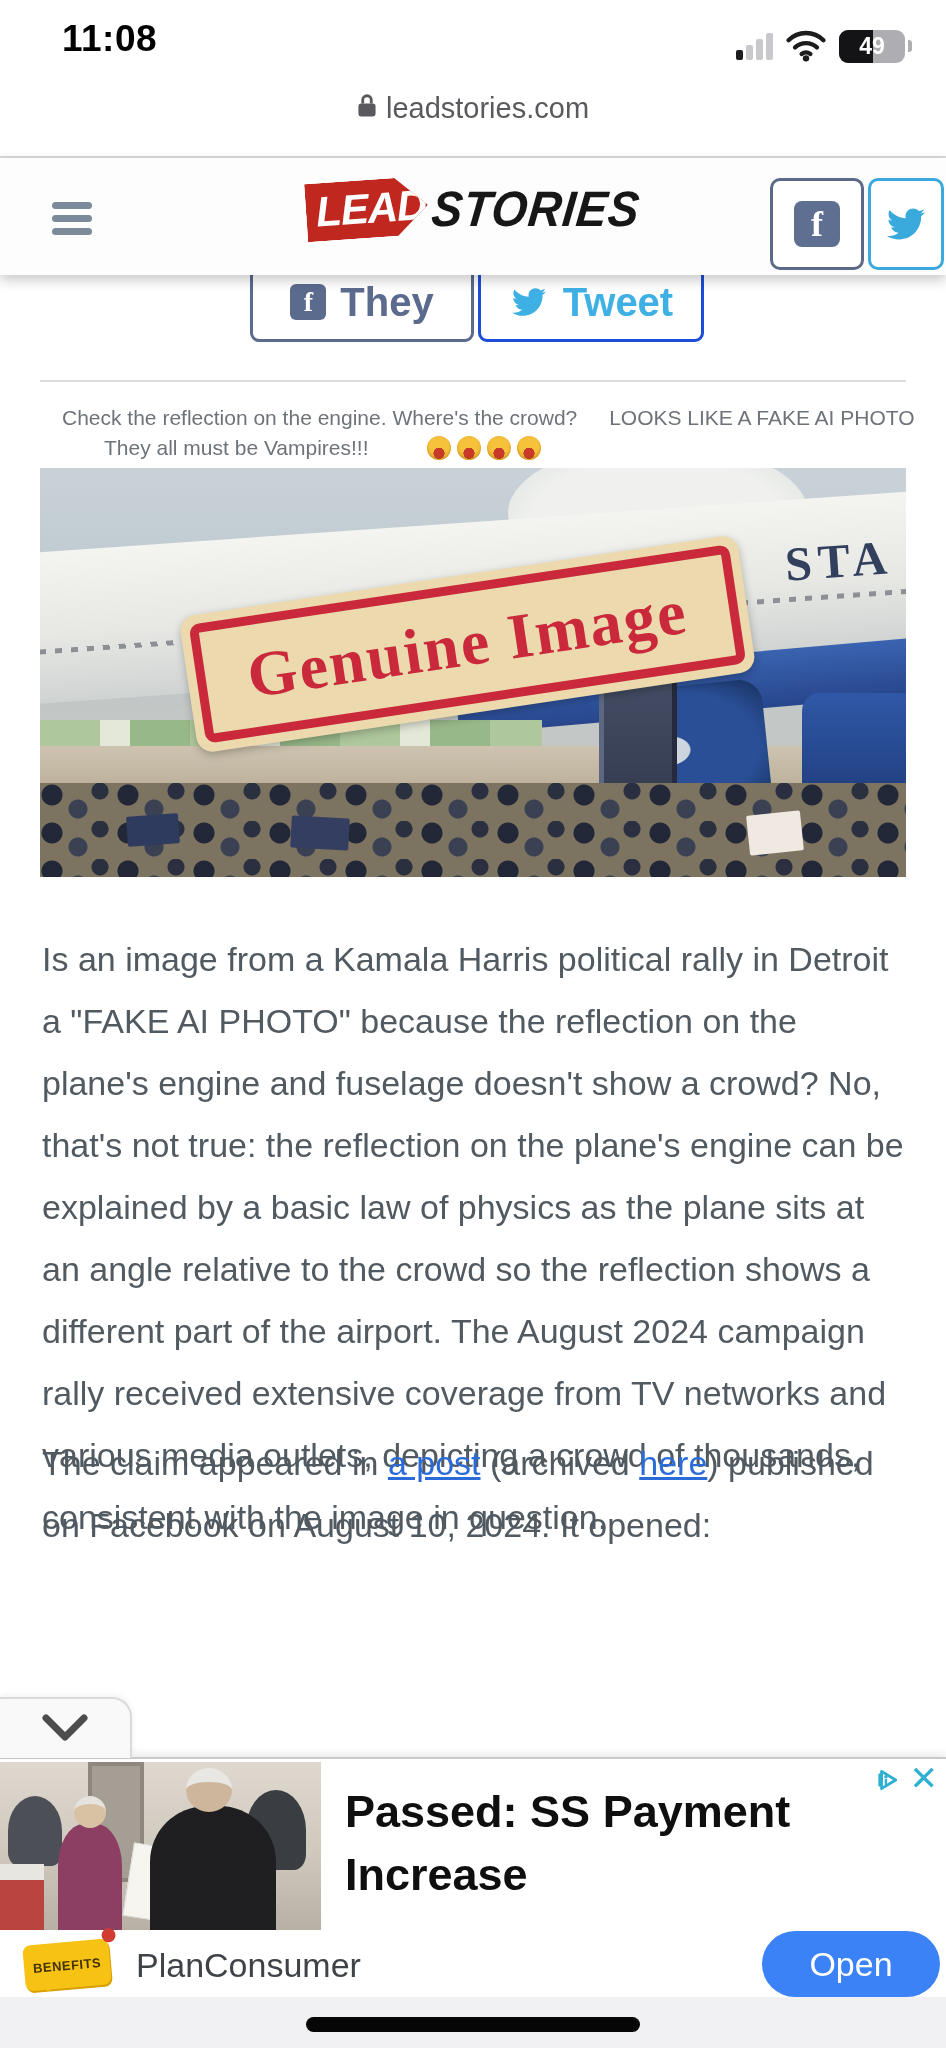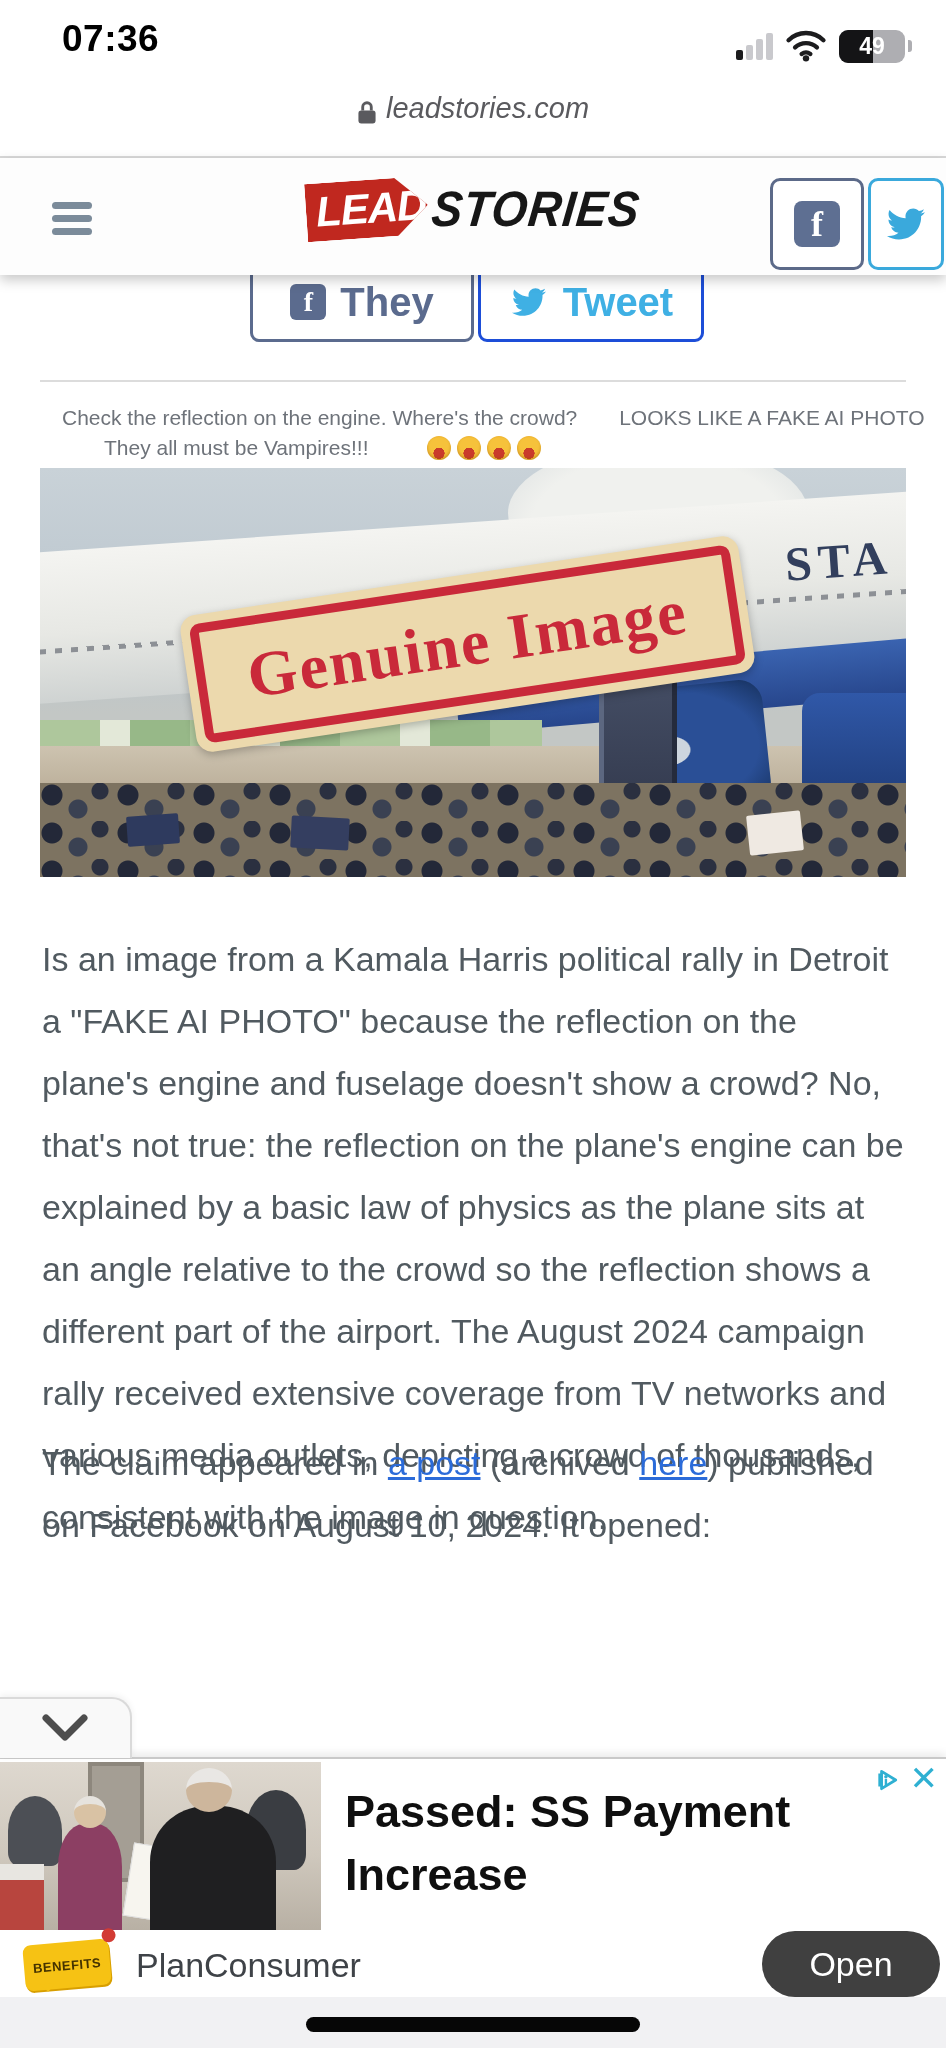--- a/index.html
+++ b/index.html
@@ -15,22 +15,22 @@
   .cellbars i:nth-child(2){height:15px;}
   .cellbars i:nth-child(3){height:21px;}
   .cellbars i:nth-child(4){height:27px;}
   .battery{position:relative;width:66px;height:33px;border-radius:9px;overflow:hidden;background:#aeaeb2;}
   .battery .fill{position:absolute;left:0;top:0;height:100%;width:52%;background:#141416;}
   .battery .pct{position:absolute;inset:0;display:flex;align-items:center;justify-content:center;
                 color:#fff;font-size:23px;font-weight:700;}
   .bat-nub{width:4px;height:12px;border-radius:0 3px 3px 0;background:#aeaeb2;margin-left:-9px;}
 
   
-  .urlbar{position:absolute;left:0;top:92px;width:100%;display:flex;align-items:flex-end;justify-content:center;
-          gap:9px;color:#5a5a5e;font-size:29px;font-style:italic;}
+  .urlbar{position:absolute;left:0;top:92px;width:100%;display:flex;align-items:flex-start;justify-content:center;
+          gap:9px;color:#5a5a5e;font-size:29px;}
   .divider-top{position:absolute;left:0;top:156px;width:100%;height:2px;background:#d9d9d9;}
 
   
   .site-header{position:absolute;left:0;top:158px;width:100%;height:117px;background:#fdfdfd;z-index:10;
                box-shadow:0 5px 12px rgba(0,0,0,.22);}
   .hamburger{position:absolute;left:52px;top:44px;width:40px;cursor:pointer;}
   .hamburger i{display:block;width:40px;height:7px;border-radius:3.5px;background:#7b8b9a;margin-bottom:6px;}
   .logo{position:absolute;left:50%;top:22px;transform:translateX(-50%);display:flex;align-items:center;}
   .lead-badge{width:122px;height:58px;background:#c0281f;transform:rotate(-4deg);
               clip-path:polygon(0 0,74% 0,100% 50%,74% 100%,0 100%);
@@ -50,21 +50,21 @@
              display:flex;align-items:center;justify-content:center;gap:14px;font-weight:700;font-size:40px;cursor:pointer;}
   .share-fb{left:250px;width:218px;border:3px solid #5b6b8e;color:#5b6b8e;}
   .share-tw{left:478px;width:220px;border:3px solid #1d4ed8;color:#3fb0e4;text-align:center;}
   .fsq-sm{width:36px;height:36px;border-radius:6px;background:#5b6b8e;color:#fff;display:flex;align-items:center;
           justify-content:center;font-size:28px;font-weight:700;font-family:"Liberation Serif",serif;}
   .hr1{position:absolute;left:40px;top:380px;width:866px;height:2px;background:#dcdcdc;}
 
   
   .claim{position:absolute;left:40px;top:394px;width:866px;}
   .cap1{position:absolute;left:22px;top:12px;width:830px;font-size:21px;color:#6e737a;white-space:nowrap;}
-  .cap1 .shout{margin-left:36px;}
+  .cap1 .shout{margin-left:26px;}
   .cap2{position:absolute;left:64px;top:42px;font-size:21px;color:#6e737a;display:flex;align-items:center;}
   .emojis{display:flex;gap:6px;margin-left:58px;}
   .emoji{width:24px;height:24px;border-radius:50%;
          background:radial-gradient(circle at 50% 72%, #c93a2b 0 26%, #f6c23b 27% 72%, #e8a01f 100%);
          box-shadow:inset 0 -2px 3px rgba(150,80,0,.4);}
   .photo{position:absolute;left:0;top:74px;width:866px;height:409px;overflow:hidden;
          background:linear-gradient(180deg,#c9d2d8 0%,#bac5cd 40%,#c3c7c5 60%);}
   .tail-dome{position:absolute;left:54%;top:-6%;width:300px;height:140px;border-radius:50%;
              background:radial-gradient(ellipse at 50% 60%, #f0f1ee 0 60%, #d7dcdd 100%);}
   .fuselage{position:absolute;left:-6%;top:13%;width:116%;height:37%;transform:rotate(-4deg);
@@ -136,33 +136,33 @@
   .ad-headline{position:absolute;left:345px;top:12px;width:575px;font-size:45px;font-weight:700;color:#0f0f0f;line-height:1.4;margin-top:9px;}
   .adchoices{position:absolute;right:46px;top:8px;width:26px;height:26px;cursor:pointer;}
   .ad-close{position:absolute;right:8px;top:2px;font-size:34px;color:#2fb0d2;cursor:pointer;line-height:1;}
   .ad-bottom{position:absolute;left:0;top:172px;width:100%;height:68px;background:#fff;display:flex;align-items:center;}
   .benefits-badge{position:relative;margin-left:24px;width:86px;height:46px;background:#f6c214;border-radius:8px;
                   transform:rotate(-5deg);display:flex;align-items:center;justify-content:center;
                   font-size:13px;font-weight:700;color:#453300;letter-spacing:.5px;box-shadow:1px 2px 0 #d89f00;}
   .benefits-badge:after{content:"";position:absolute;left:14px;bottom:-10px;border:8px solid transparent;border-top-color:#f6c214;}
   .benefits-dot{position:absolute;right:-8px;top:-10px;width:14px;height:14px;border-radius:50%;background:#d23b34;}
   .advertiser{margin-left:26px;font-size:34px;color:#3f4348;}
-  .open-btn{position:absolute;left:762px;top:0px;width:178px;height:66px;border-radius:33px;background:#404040;
+  .open-btn{position:absolute;left:762px;top:0px;width:178px;height:66px;border-radius:33px;background:#3b82f6;
             color:#fff;font-size:34px;display:flex;align-items:center;justify-content:center;cursor:pointer;}
 
   
   .bottom-strip{position:absolute;left:0;top:1997px;width:100%;height:51px;background:#f1f1f3;z-index:5;}
   .home-indicator{position:absolute;left:306px;top:20px;width:334px;height:15px;border-radius:8px;background:#060606;cursor:grab;}
 </style>
 </head>
 <body>
 
 <div class="screen">
 
-  <div class="time">07:36</div>
+  <div class="time">11:08</div>
   <div class="status-icons">
     <div class="cellbars">
         <i></i>
         <i></i>
         <i></i>
         <i></i>
       </div>
     <svg width="42" height="32" viewBox="0 0 28 22">
       <path d="M2 7 A17 17 0 0 1 26 7" stroke="#1c1c1e" stroke-width="3" fill="none" stroke-linecap="round"></path>
       <path d="M6.5 12 A11 11 0 0 1 21.5 12" stroke="#1c1c1e" stroke-width="3" fill="none" stroke-linecap="round"></path>

